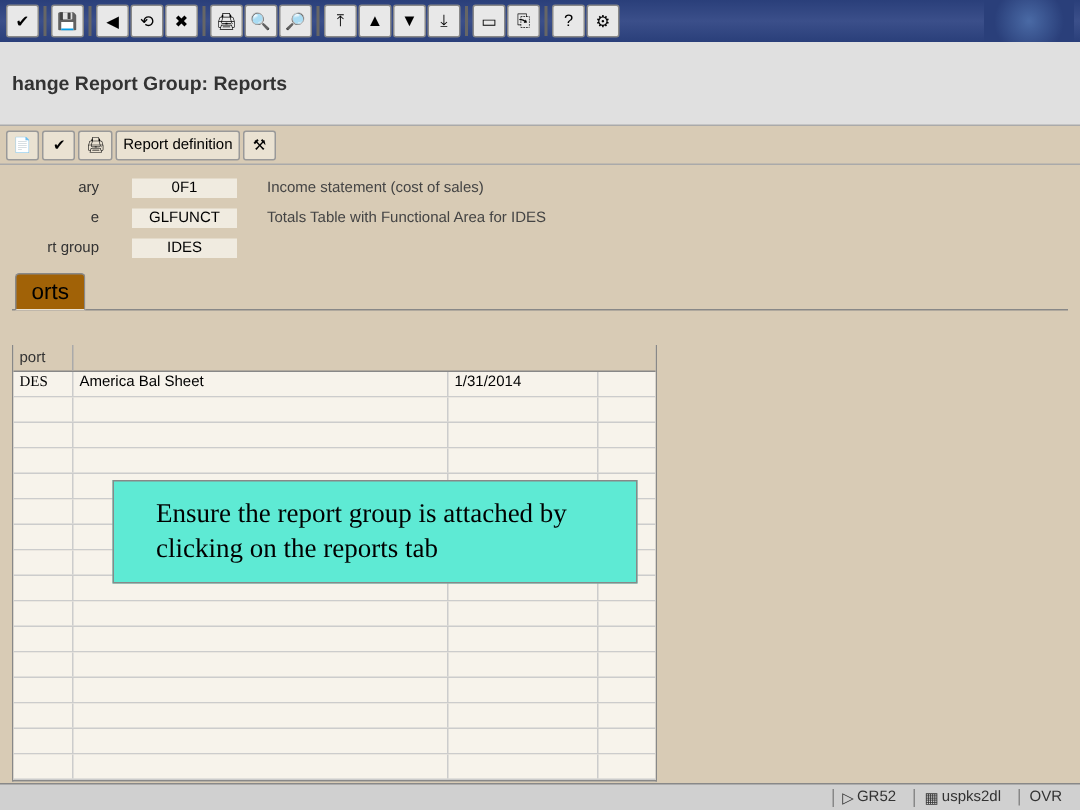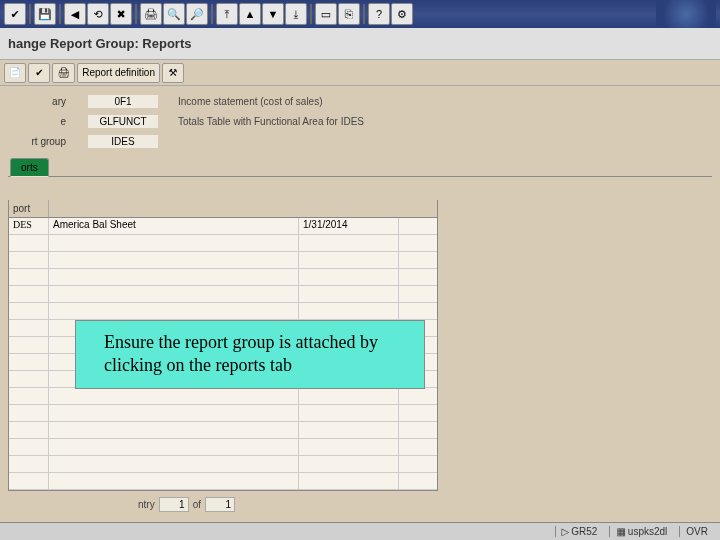--- a/index.html
+++ b/index.html
@@ -40,21 +40,21 @@
   }
   .swirl {
     margin-left: auto;
     width: 60px;
     height: 28px;
     background: radial-gradient(circle at 50% 50%, #4a6aa5 0%, #2a3f7a 70%);
   }
   .title-bar {
     background: #e0e0e0;
     border-bottom: 1px solid #aaa;
-    padding: 8px 8px;
+    padding: 20px 8px;
     font-size: 13px;
     font-weight: bold;
     color: #333;
   }
   .app-toolbar {
     background: #d8cbb5;
     height: 26px;
     display: flex;
     align-items: center;
     padding: 0 4px;
@@ -108,26 +108,26 @@
     font-size: 10px;
     color: #444;
   }
   .tab-strip {
     display: flex;
     margin-top: 8px;
     border-bottom: 1px solid #888;
     padding-left: 2px;
   }
   .tab {
-    background: #15803d;
+    background: #a16207;
     border: 1px solid #888;
     border-bottom: 1px solid #eae2d2;
     padding: 3px 10px;
     margin-bottom: -1px;
-    font-size: 10px;
+    font-size: 15px;
     cursor: pointer;
     border-radius: 3px 3px 0 0;
   }
   .grid-container {
     background: #eae2d2;
     border: 1px solid #888;
     border-top: none;
     width: 430px;
     margin-left: 0;
   }

